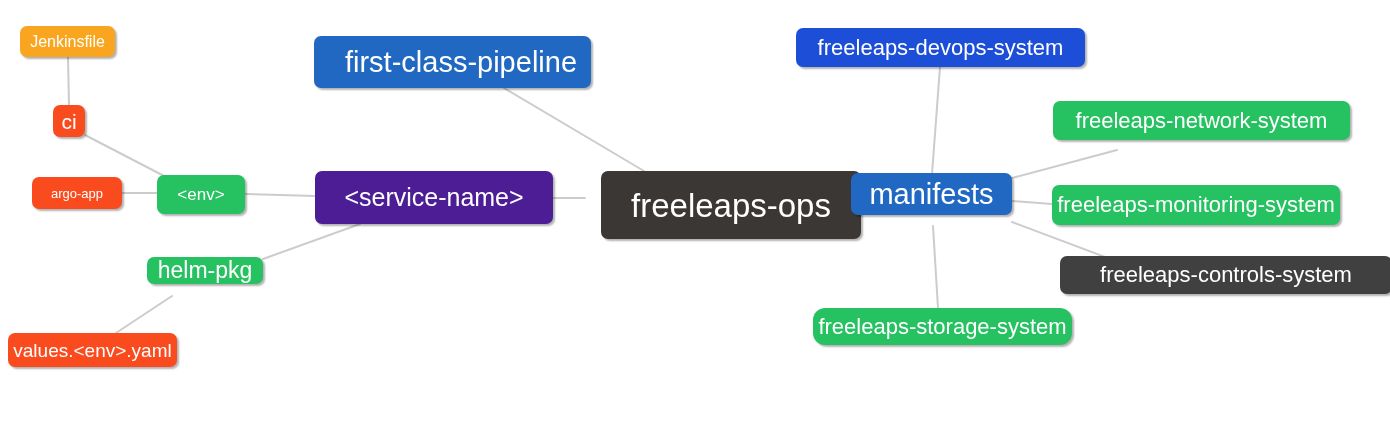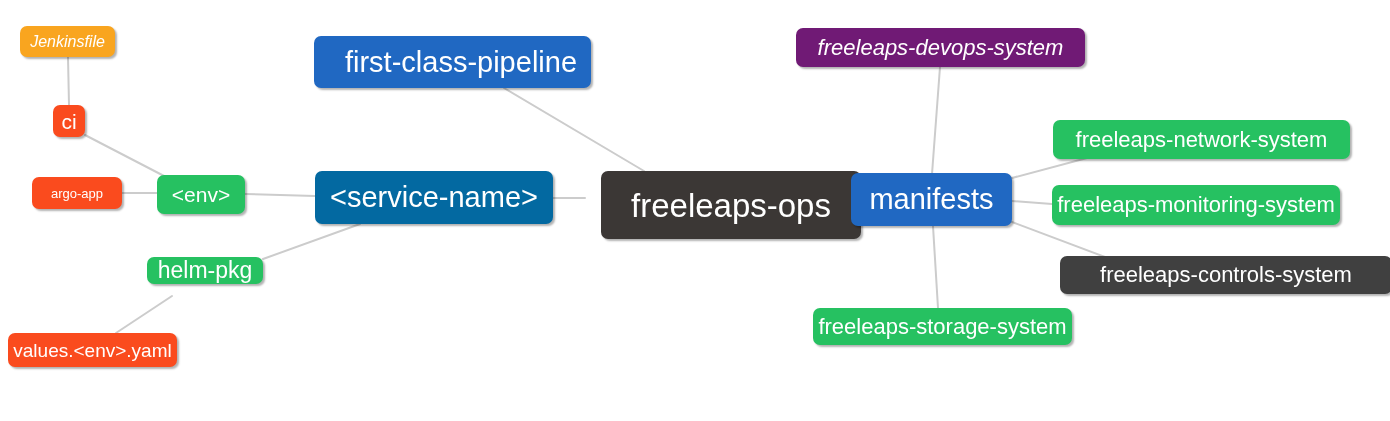--- a/index.html
+++ b/index.html
@@ -52,28 +52,28 @@
       <line x1="504" y1="88" x2="644" y2="171" stroke="#cccccc" stroke-width="2" stroke-linecap="round"></line>
       <line x1="553" y1="198" x2="585" y2="198" stroke="#cccccc" stroke-width="2" stroke-linecap="round"></line>
       <line x1="845" y1="202" x2="852" y2="202" stroke="#cccccc" stroke-width="2" stroke-linecap="round"></line>
       <line x1="932" y1="174" x2="940" y2="67" stroke="#cccccc" stroke-width="2" stroke-linecap="round"></line>
       <line x1="1012" y1="178" x2="1117" y2="150" stroke="#cccccc" stroke-width="2" stroke-linecap="round"></line>
       <line x1="1012" y1="201" x2="1052" y2="204" stroke="#cccccc" stroke-width="2" stroke-linecap="round"></line>
       <line x1="1012" y1="222" x2="1105" y2="257" stroke="#cccccc" stroke-width="2" stroke-linecap="round"></line>
       <line x1="933" y1="226" x2="938" y2="308" stroke="#cccccc" stroke-width="2" stroke-linecap="round"></line>
     </svg>
 
-<div class="node" style="left: 20px; top: 26px; width: 95px; height: 31px; font-size: 16px; background: rgb(249, 165, 31); color: rgb(255, 255, 255); font-style: italic;">Jenkinsfile</div>
+<div class="node" style="left: 20px; top: 26px; width: 95px; height: 31px; font-size: 16px; background: rgb(249, 165, 31); color: rgb(255, 255, 255);">Jenkinsfile</div>
     <div class="node" style="left: 53px; top: 105px; width: 32px; height: 32px; font-size: 21px; background: rgb(250, 75, 30); color: rgb(255, 255, 255);">ci</div>
     <div class="node" style="left: 32px; top: 177px; width: 90px; height: 32px; font-size: 13px; background: rgb(250, 75, 30); color: rgb(255, 255, 255);">argo-app</div>
-    <div class="node" style="left: 157px; top: 175px; width: 88px; height: 39px; font-size: 21px; background: rgb(38, 193, 97); color: rgb(255, 255, 255);">&lt;env&gt;</div>
+    <div class="node" style="left: 157px; top: 175px; width: 88px; height: 39px; font-size: 17px; background: rgb(38, 193, 97); color: rgb(255, 255, 255);">&lt;env&gt;</div>
     <div class="node" style="left: 147px; top: 257px; width: 116px; height: 27px; font-size: 23px; background: rgb(38, 193, 97); color: rgb(255, 255, 255);">helm-pkg</div>
     <div class="node" style="left: 8px; top: 333px; width: 169px; height: 34px; font-size: 19px; background: rgb(250, 75, 30); color: rgb(255, 255, 255);">values.&lt;env&gt;.yaml</div>
     <div class="node" style="left: 314px; top: 36px; width: 277px; height: 52px; font-size: 29px; background: rgb(32, 104, 194); color: rgb(255, 255, 255); padding-left: 17px;">first-class-pipeline</div>
-    <div class="node" style="left: 315px; top: 171px; width: 238px; height: 53px; font-size: 29px; background: #0369a1; color: rgb(255, 255, 255);">&lt;service-name&gt;</div>
+    <div class="node" style="left: 315px; top: 171px; width: 238px; height: 53px; font-size: 25px; background: #4c1d95; color: rgb(255, 255, 255);">&lt;service-name&gt;</div>
     <div class="node" style="left: 585px; top: 171px; width: 260px; height: 68px; font-size: 33px; background: rgb(59, 55, 53); color: rgb(255, 255, 255); margin-left: 16px;">freeleaps-ops</div>
-    <div class="node" style="left: 851px; top: 173px; width: 161px; height: 53px; font-size: 29px; background: rgb(32, 104, 194); color: rgb(255, 255, 255);">manifests</div>
-    <div class="node" style="left: 796px; top: 28px; width: 289px; height: 39px; font-size: 22px; background: #701a75; color: rgb(255, 255, 255); font-style: italic;">freeleaps-devops-system</div>
-    <div class="node" style="left: 1053px; top: 120px; width: 297px; height: 39px; font-size: 22px; background: rgb(38, 193, 97); color: rgb(255, 255, 255);">freeleaps-network-system</div>
+    <div class="node" style="left: 851px; top: 173px; width: 161px; height: 42px; font-size: 29px; background: rgb(32, 104, 194); color: rgb(255, 255, 255);">manifests</div>
+    <div class="node" style="left: 796px; top: 28px; width: 289px; height: 39px; font-size: 22px; background: #1d4ed8; color: rgb(255, 255, 255);">freeleaps-devops-system</div>
+    <div class="node" style="left: 1053px; top: 101px; width: 297px; height: 39px; font-size: 22px; background: rgb(38, 193, 97); color: rgb(255, 255, 255);">freeleaps-network-system</div>
     <div class="node" style="left: 1052px; top: 185px; width: 288px; height: 40px; font-size: 22px; background: rgb(38, 193, 97); color: rgb(255, 255, 255);">freeleaps-monitoring-system</div>
     <div class="node" style="left: 1060px; top: 256px; width: 332px; height: 38px; font-size: 22px; background: #404040; color: rgb(255, 255, 255);">freeleaps-controls-system</div>
-    <div class="node" style="left: 813px; top: 308px; width: 259px; height: 37px; font-size: 22px; background: rgb(38, 193, 97); color: rgb(255, 255, 255);">freeleaps-storage-system</div>
+    <div class="node" style="left: 813px; top: 308px; width: 259px; height: 37px; font-size: 22px; background: rgb(38, 193, 97); color: rgb(255, 255, 255); border-radius: 12px;">freeleaps-storage-system</div>
   </div>
 
 </body></html>

